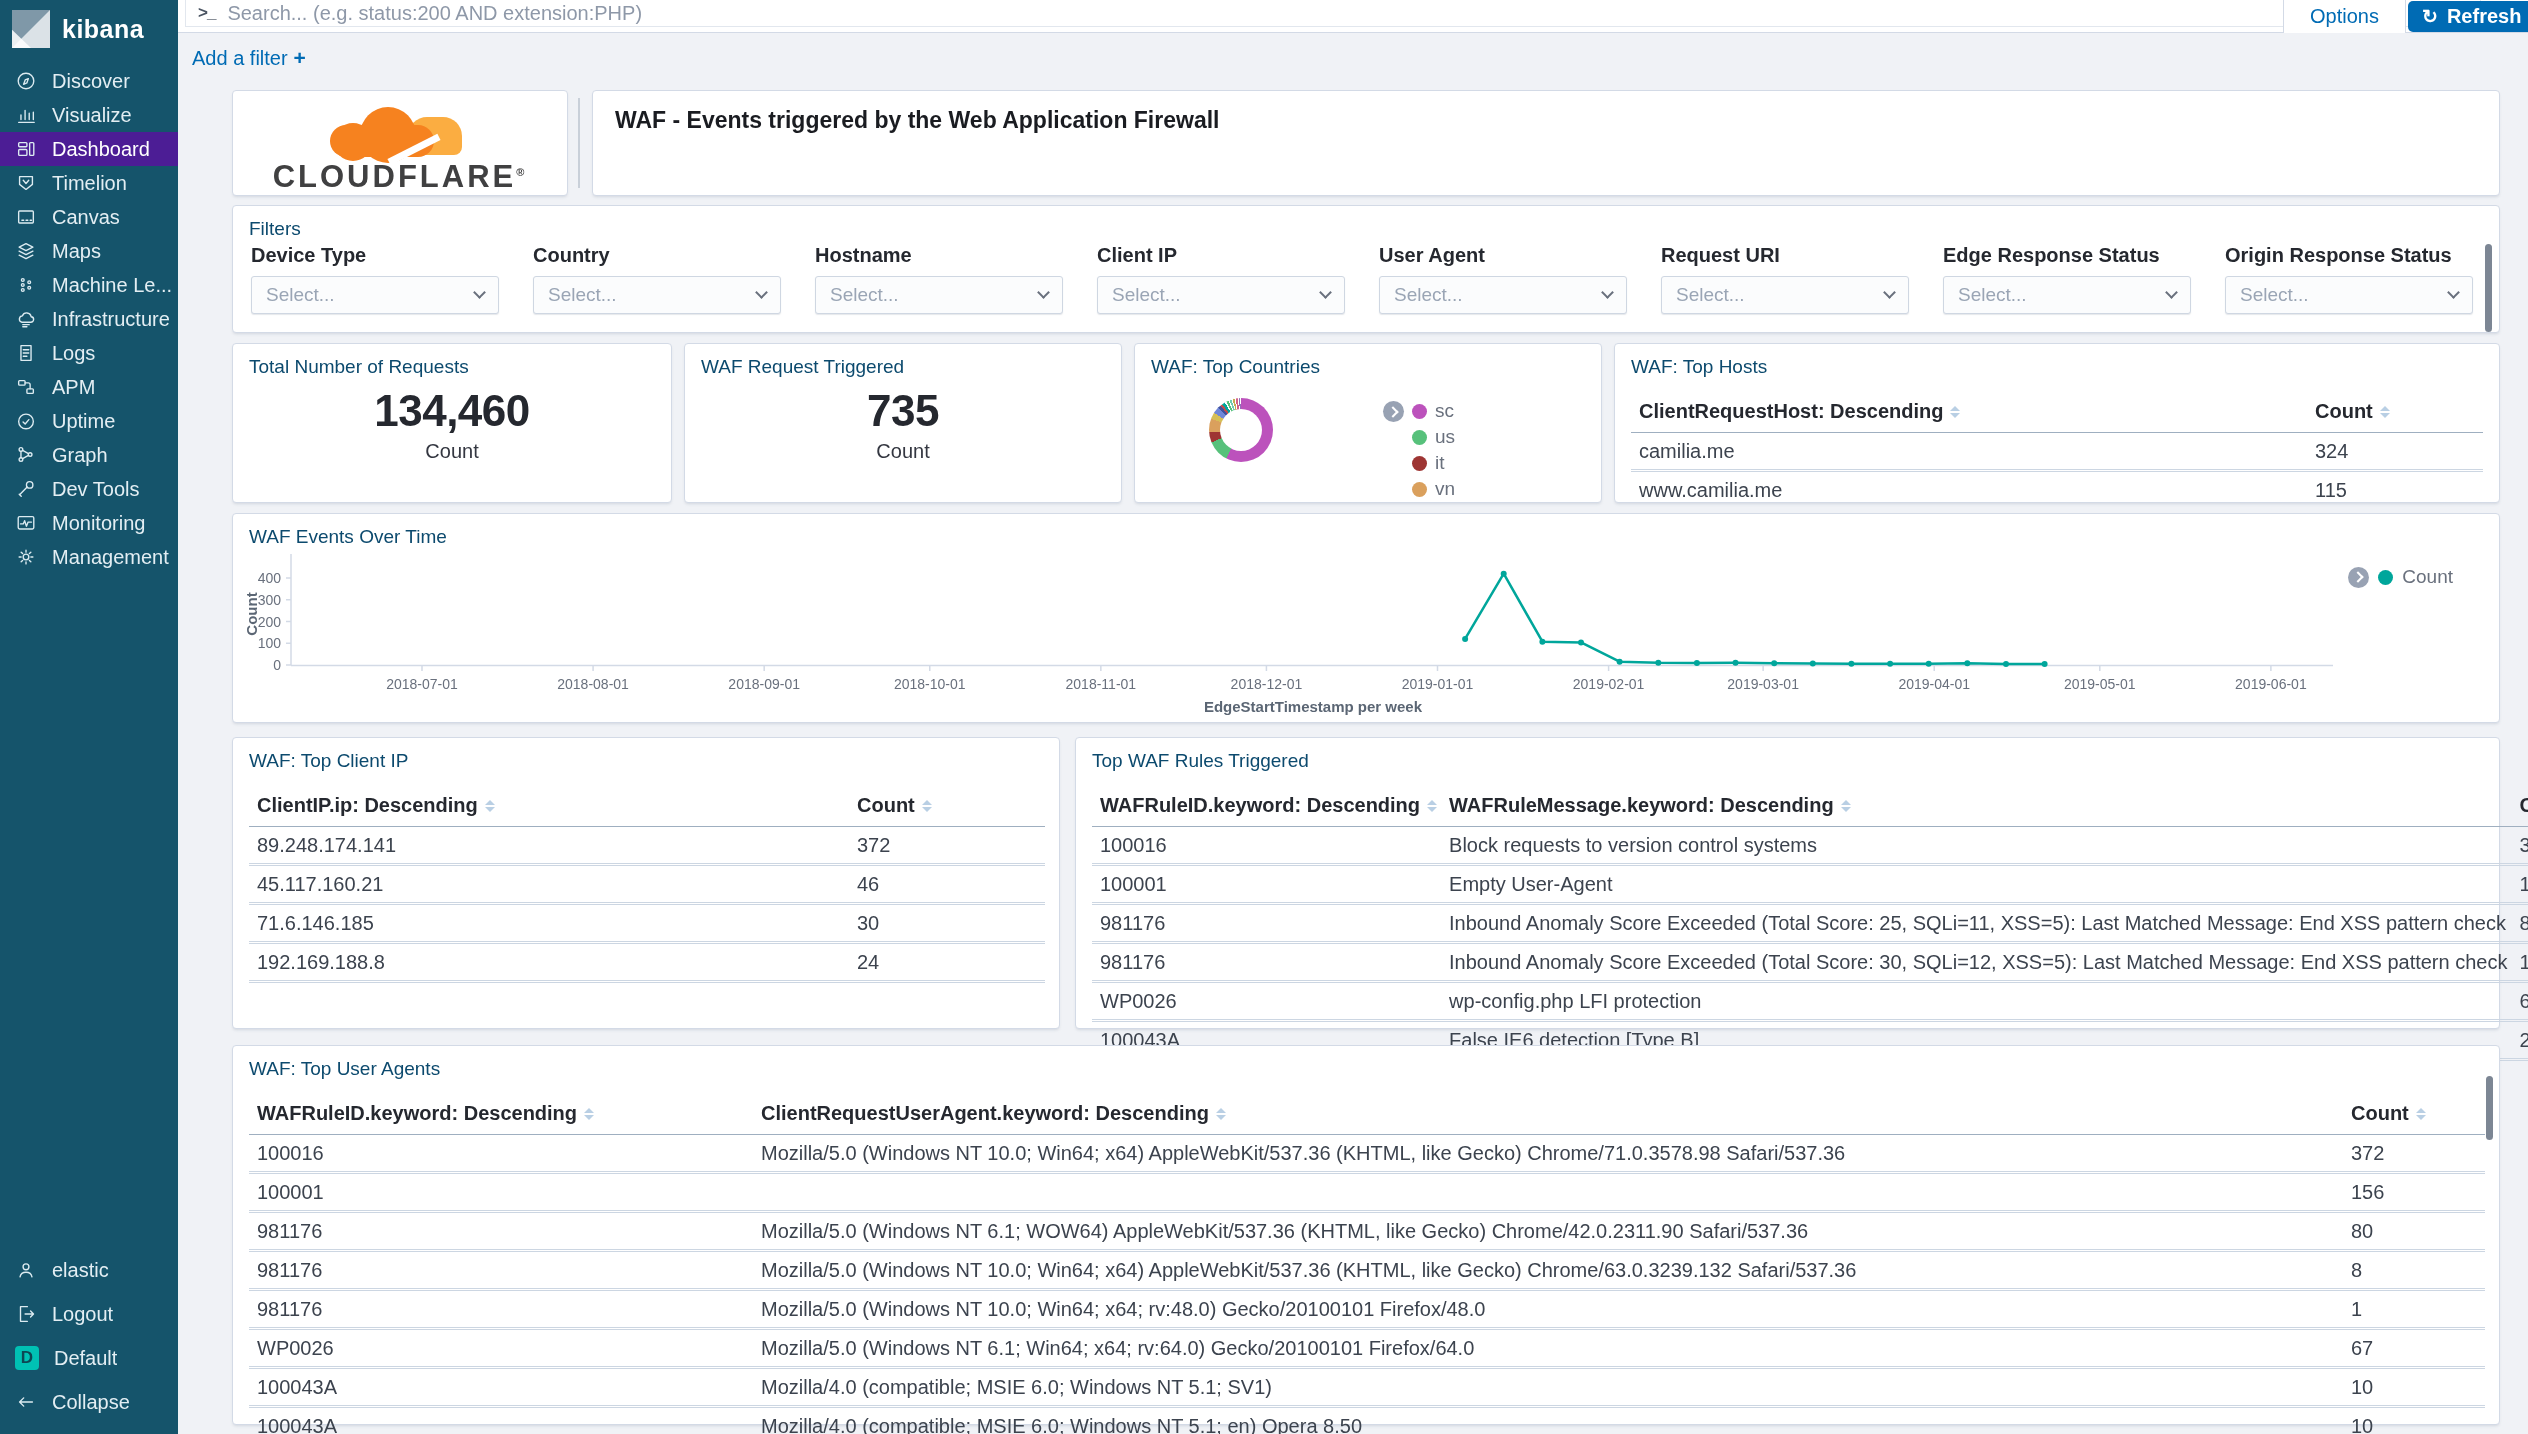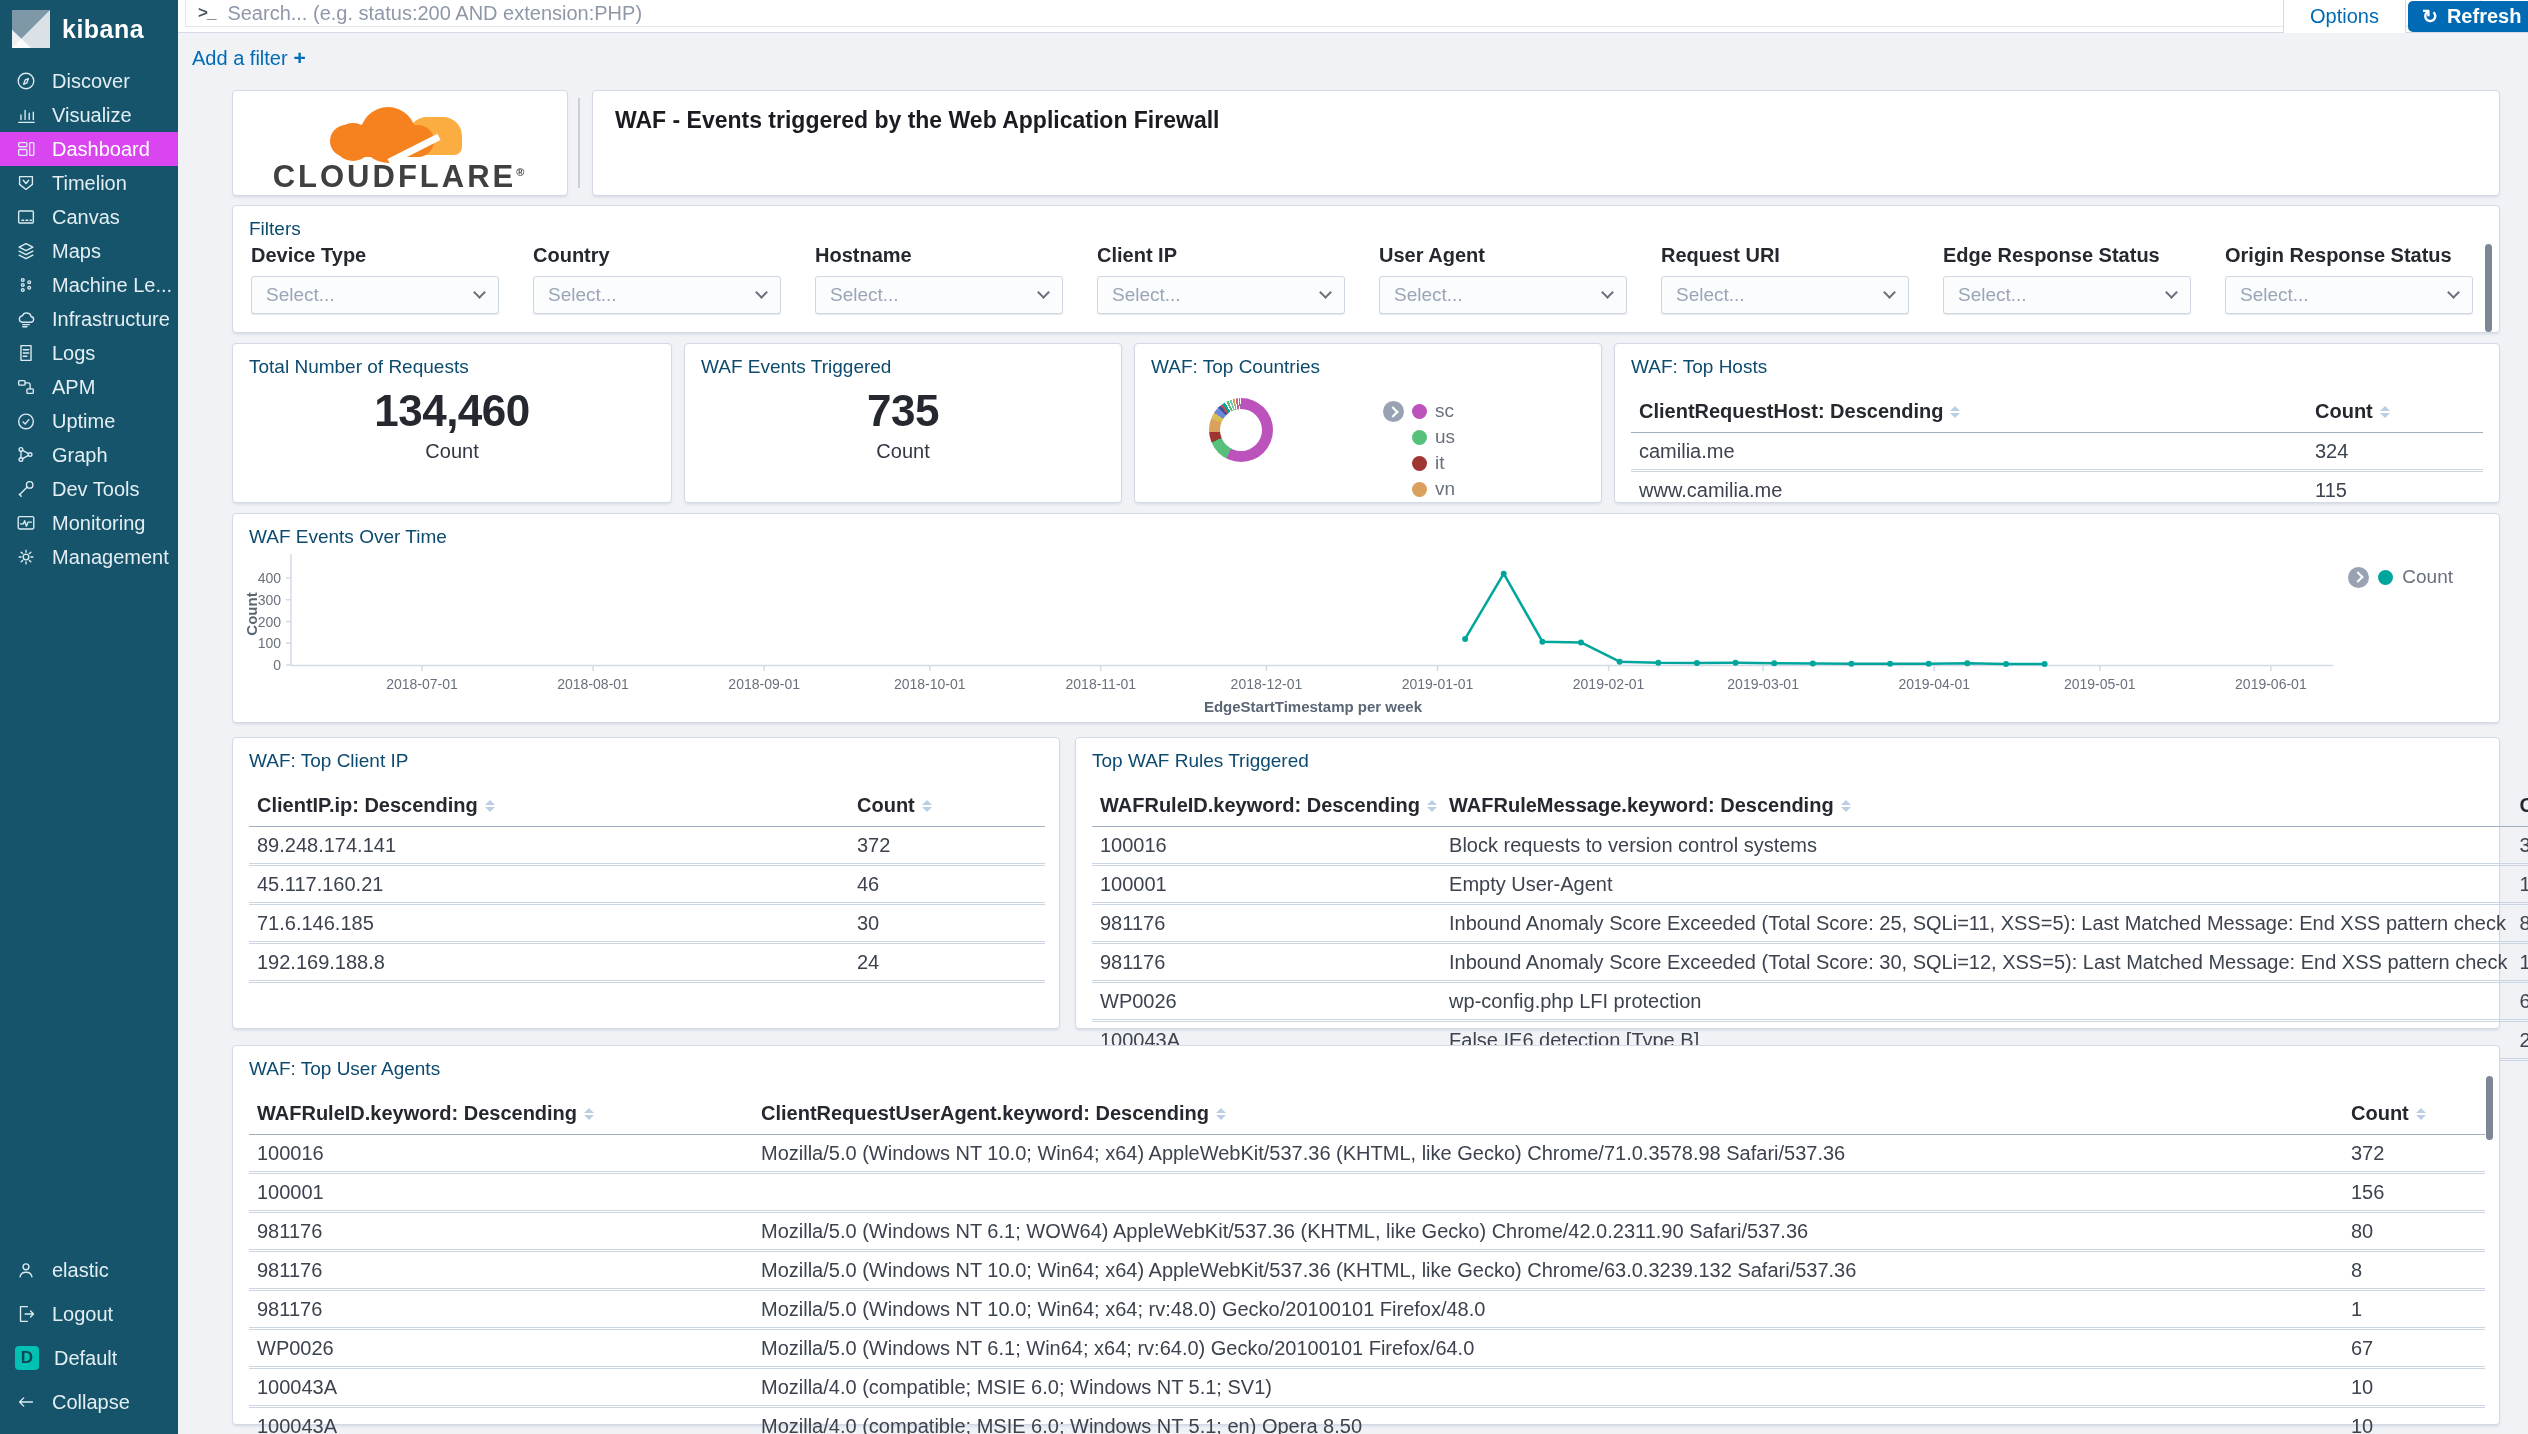--- a/index.html
+++ b/index.html
@@ -10,21 +10,21 @@
   .sidebar { position:absolute; left:0; top:0; width:178px; height:1434px; background:#15546b; z-index:5; display:flex; flex-direction:column; }
   .logo-row { height:58px; display:flex; align-items:center; padding-left:12px; gap:12px; }
   .klogo { width:38px; height:38px; position:relative; background:#dbe2e7; overflow:hidden; flex:0 0 auto; }
   .klogo::before { content:""; position:absolute; inset:0; background:#7f98a8; clip-path:polygon(0 0,100% 0,0 100%); }
   .klogo::after { content:""; position:absolute; inset:0; background:#ffffff; opacity:.85; clip-path:polygon(0 52%,50% 100%,0 100%); }
   .logo-text { color:#fff; font-size:25px; font-weight:600; letter-spacing:.5px; }
   .nav-list { margin-top:6px; }
   .nav-item { height:34px; display:flex; align-items:center; gap:15px; padding-left:15px; color:#e3eef3; font-size:20px; cursor:pointer; white-space:nowrap; overflow:hidden; }
   .nav-item .nicon { width:22px; height:22px; flex:0 0 auto; display:flex; }
   .nav-item .nicon svg { width:22px; height:22px; }
-  .nav-item.selected { background:#d946ef; color:#fff; }
+  .nav-item.selected { background:#4c1d95; color:#fff; }
   .nav-label { overflow:hidden; text-overflow:ellipsis; }
   .sidebar-bottom { position:absolute; bottom:10px; left:0; width:100%; }
   .sidebar-bottom .nav-item { height:44px; }
   .d-badge { width:24px; height:24px; border-radius:4px; background:#00c1b4; color:#0d4754; font-weight:700; font-size:17px; display:flex; align-items:center; justify-content:center; }
 
   
   .topbar { position:absolute; left:178px; top:0; width:2350px; height:33px; background:#fff; border-bottom:1px solid #d3dae6; z-index:4; }
   .searchbox { position:absolute; left:7px; top:0; width:2296px; height:27px; border:1px solid #e2e7ee; border-top:none; background:#fff; display:flex; align-items:center; padding-left:12px; gap:12px; }
   .term-icon { color:#4a5462; font-size:17px; font-weight:700; letter-spacing:-1px; }
   .search-ph { color:#8e98a8; font-size:20px; }
@@ -385,21 +385,21 @@
 
 <section class="panel" style="left:232px; top:343px; width:440px; height:160px;">
   <div class="panel-title">Total Number of Requests</div>
   <div class="metric-body">
     <div class="metric-value">134,460</div>
     <div class="metric-label">Count</div>
   </div>
 </section>
 
 <section class="panel" style="left:684px; top:343px; width:438px; height:160px;">
-  <div class="panel-title">WAF Events Triggered</div>
+  <div class="panel-title">WAF Request Triggered</div>
   <div class="metric-body">
     <div class="metric-value">735</div>
     <div class="metric-label">Count</div>
   </div>
 </section>
 
 <section class="panel" style="left:1134px; top:343px; width:468px; height:160px; overflow:hidden;">
   <div class="panel-title">WAF: Top Countries</div>
   <div class="donut" id="donut" style="background: conic-gradient(rgb(188, 82, 188) 0deg, rgb(188, 82, 188) 207.3deg, rgb(87, 193, 123) 207.3deg, rgb(87, 193, 123) 247.3deg, rgb(158, 53, 51) 247.3deg, rgb(158, 53, 51) 265.5deg, rgb(218, 160, 93) 265.5deg, rgb(218, 160, 93) 290.9deg, rgb(214, 191, 87) 290.9deg, rgb(214, 191, 87) 302.5deg, rgb(111, 135, 216) 302.5deg, rgb(111, 135, 216) 314.9deg, rgb(63, 81, 158) 314.9deg, rgb(63, 81, 158) 319.6deg, rgb(194, 77, 77) 319.6deg, rgb(194, 77, 77) 324deg, rgb(0, 166, 155) 324deg, rgb(0, 166, 155) 329.5deg, rgb(255, 255, 255) 329.5deg, rgb(255, 255, 255) 332.4deg, rgb(87, 193, 123) 332.4deg, rgb(87, 193, 123) 336.7deg, rgb(255, 255, 255) 336.7deg, rgb(255, 255, 255) 338.9deg, rgb(109, 204, 177) 338.9deg, rgb(109, 204, 177) 342.5deg, rgb(255, 255, 255) 342.5deg, rgb(255, 255, 255) 344.7deg, rgb(197, 169, 82) 344.7deg, rgb(197, 169, 82) 348deg, rgb(255, 255, 255) 348deg, rgb(255, 255, 255) 350.2deg, rgb(211, 96, 134) 350.2deg, rgb(211, 96, 134) 354.2deg, rgb(255, 255, 255) 354.2deg, rgb(255, 255, 255) 356.4deg, rgb(145, 112, 184) 356.4deg, rgb(145, 112, 184) 358.9deg, rgb(255, 255, 255) 358.9deg, rgb(255, 255, 255) 360deg);"></div>
   <div class="chev-circle" style="position:absolute; left:248px; top:57px;"></div>

